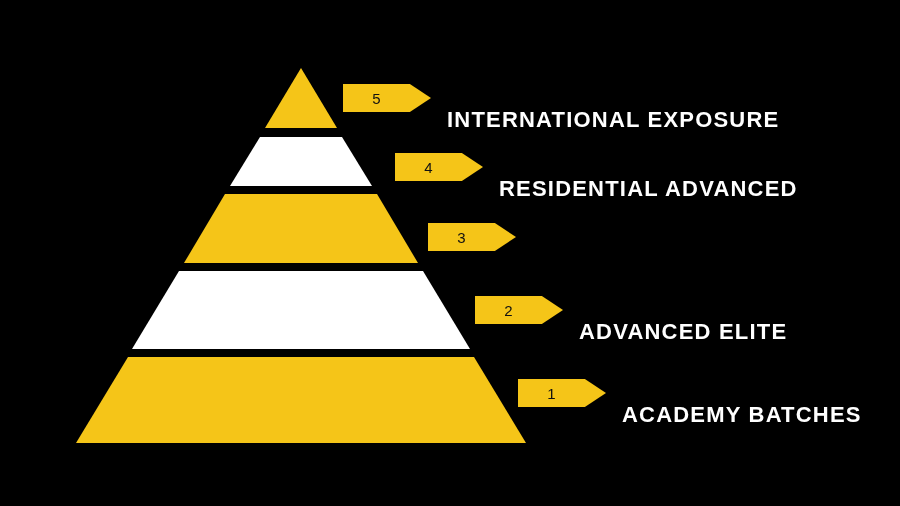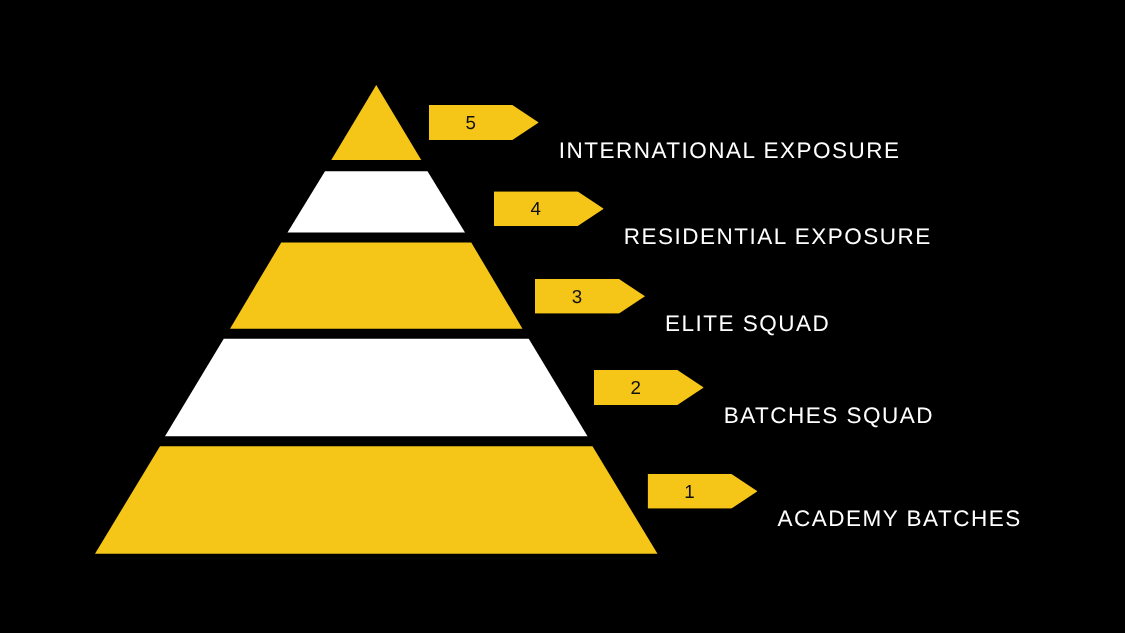--- a/index.html
+++ b/index.html
@@ -34,22 +34,22 @@
     align-items: center;
     justify-content: center;
     padding-right: 21px;
     box-sizing: border-box;
     clip-path: polygon(0 0, 76% 0, 100% 50%, 76% 100%, 0 100%);
     font-size: 15px;
     font-weight: 500;
     color: #111111;
   }
   .tier-label {
-    font-size: 18px;
-    font-weight: 400;
+    font-size: 22px;
+    font-weight: 700;
     letter-spacing: 1.2px;
     white-space: nowrap;
     margin-top: 44px;
   }
 </style>
 </head>
 <body>
 
 <div class="stage" style="background: rgb(0, 0, 0);">
 
@@ -65,35 +65,34 @@
     <div class="badge" style="background: rgb(245, 197, 24);">
       <span>5</span>
     </div>
     <span class="tier-label">INTERNATIONAL EXPOSURE</span>
   </div>
 
   <div class="tier-row" style="left: 395px; top: 153px; color: rgb(255, 255, 255);">
     <div class="badge" style="background: rgb(245, 197, 24);">
       <span>4</span>
     </div>
-    <span class="tier-label">RESIDENTIAL EXPOSURE</span>
+    <span class="tier-label">RESIDENTIAL ADVANCED</span>
   </div>
 
   <div class="tier-row" style="left: 428px; top: 223px; color: rgb(255, 255, 255);">
     <div class="badge" style="background: rgb(245, 197, 24);">
       <span>3</span>
     </div>
-    <span class="tier-label">ELITE SQUAD</span>
   </div>
 
   <div class="tier-row" style="left: 475px; top: 296px; color: rgb(255, 255, 255);">
     <div class="badge" style="background: rgb(245, 197, 24);">
       <span>2</span>
     </div>
-    <span class="tier-label">BATCHES SQUAD</span>
+    <span class="tier-label">ADVANCED ELITE</span>
   </div>
 
   <div class="tier-row" style="left: 518px; top: 379px; color: rgb(255, 255, 255);">
     <div class="badge" style="background: rgb(245, 197, 24);">
       <span>1</span>
     </div>
     <span class="tier-label">ACADEMY BATCHES</span>
   </div>
 
 </div>

